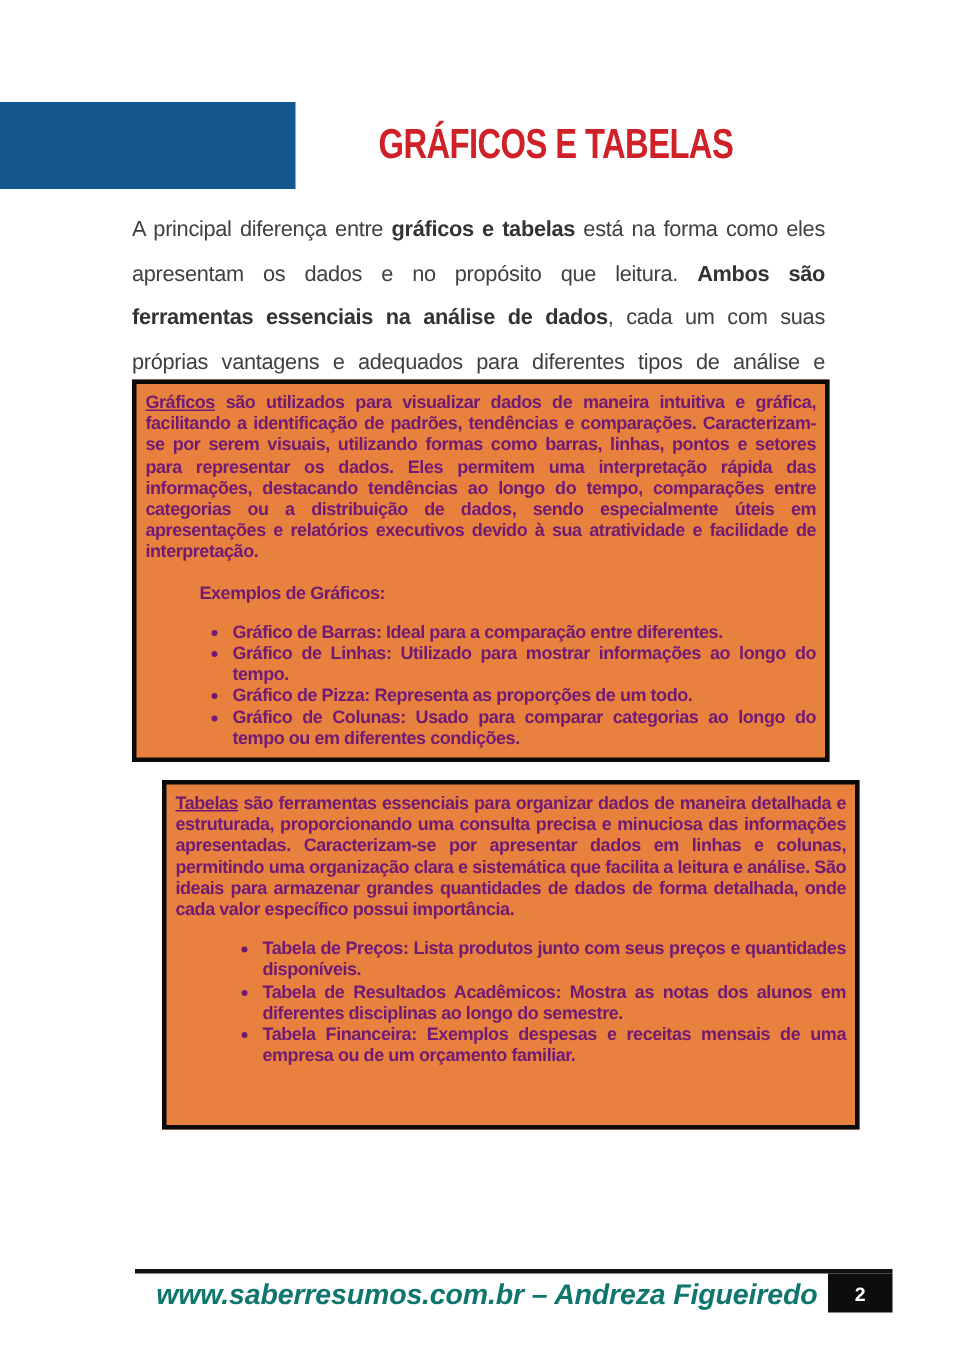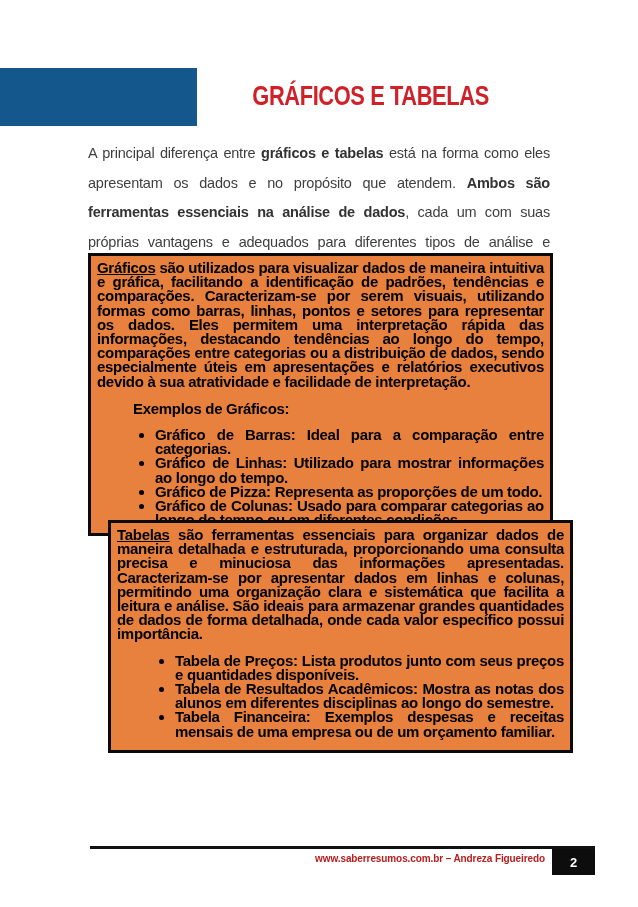--- a/index.html
+++ b/index.html
@@ -18,59 +18,59 @@
   .page-title .squeeze { display:inline-block; transform:scaleX(0.78); transform-origin:center; }
   .intro {
     position:absolute; left:88px; top:139px; width:462px;
     font-size:14.5px; line-height:29.5px; letter-spacing:-0.2px;
     text-align:justify; color:#3f3f3f;
   }
   .intro .b { font-weight:bold; color:#333333; }
   .info-box {
     position:absolute; left:88px; width:465px; box-sizing:border-box;
     border:3px solid #0a0a0a; padding:5px 6px 6px 6px;
-    font-size:15px; line-height:14.2px; letter-spacing:-0.3px;
-    font-weight:bold; color:#000000; text-align:justify;
+    font-size:12px; line-height:14.2px; letter-spacing:-0.3px;
+    font-weight:bold; color:#701a75; text-align:justify;
   }
   .info-box.box1 { top:253px; min-height:244px; }
   .info-box.box2 { top:520px; min-height:233px;margin-left:20px; }
   .info-box p { margin:0; }
   .info-box .lead { text-decoration:underline; }
   .examples-heading { margin-top:13px !important; text-align:left;padding-left:36px; }
   .bullet-list { margin:12px 0 0 0; padding:0 0 0 58px; }
   .bullet-list li { text-align:justify; }
   .footer-rule { position:absolute; left:90px; top:846px; width:505px; height:3px; background:#111111; }
   .footer-text {
     position:absolute; left:88px; top:853px; width:457px; text-align:right;
-    font-size:10px; font-weight:bold; color:#b91c1c; letter-spacing:-0.1px;
+    font-size:19px; font-weight:bold; color:#0f766e; letter-spacing:-0.1px;font-style:italic;
   }
   .page-num-box {
     position:absolute; left:552px; top:849px; width:43px; height:26px;
     background:#0d0d0d; display:flex; align-items:center; justify-content:center;
   }
   .page-num { color:#ffffff; font-size:13px; font-weight:bold; }
 </style>
 </head>
 <body>
 
 <div class="page">
 
   <div class="accent-bar" style="background-color: rgb(20, 87, 140);"></div>
 
   <div class="page-title" style="color: rgb(207, 33, 39);">
     <span class="squeeze">GRÁFICOS E TABELAS</span>
   </div>
 
-  <div class="intro"><span>A principal diferença entre </span><span class="b">gráficos e tabelas</span><span> está na forma como eles apresentam os dados e no propósito que atendem. </span><span class="b">Ambos são ferramentas essenciais na análise de dados</span><span>, cada um com suas próprias vantagens e adequados para diferentes tipos de análise e apresentação.</span></div>
+  <div class="intro"><span>A principal diferença entre </span><span class="b">gráficos e tabelas</span><span> está na forma como eles apresentam os dados e no propósito que leitura. </span><span class="b">Ambos são ferramentas essenciais na análise de dados</span><span>, cada um com suas próprias vantagens e adequados para diferentes tipos de análise e apresentação.</span></div>
 
   <div class="info-box box1" style="background-color: rgb(232, 128, 62);">
     <p><span class="lead">Gráficos</span><span> são utilizados para visualizar dados de maneira intuitiva e gráfica, facilitando a identificação de padrões, tendências e comparações. Caracterizam-se por serem visuais, utilizando formas como barras, linhas, pontos e setores para representar os dados. Eles permitem uma interpretação rápida das informações, destacando tendências ao longo do tempo, comparações entre categorias ou a distribuição de dados, sendo especialmente úteis em apresentações e relatórios executivos devido à sua atratividade e facilidade de interpretação.</span></p>
     <p class="examples-heading">Exemplos de Gráficos:</p>
     <ul class="bullet-list">
-        <li>Gráfico de Barras: Ideal para a comparação entre categorias.</li>
+        <li>Gráfico de Barras: Ideal para a comparação entre diferentes.</li>
         <li>Gráfico de Linhas: Utilizado para mostrar informações ao longo do tempo.</li>
         <li>Gráfico de Pizza: Representa as proporções de um todo.</li>
         <li>Gráfico de Colunas: Usado para comparar categorias ao longo do tempo ou em diferentes condições.</li>
       </ul>
   </div>
 
   <div class="info-box box2" style="background-color: rgb(232, 128, 62);">
     <p><span class="lead">Tabelas</span><span> são ferramentas essenciais para organizar dados de maneira detalhada e estruturada, proporcionando uma consulta precisa e minuciosa das informações apresentadas. Caracterizam-se por apresentar dados em linhas e colunas, permitindo uma organização clara e sistemática que facilita a leitura e análise. São ideais para armazenar grandes quantidades de dados de forma detalhada, onde cada valor específico possui importância.</span></p>
     <ul class="bullet-list">
         <li>Tabela de Preços: Lista produtos junto com seus preços e quantidades disponíveis.</li>

